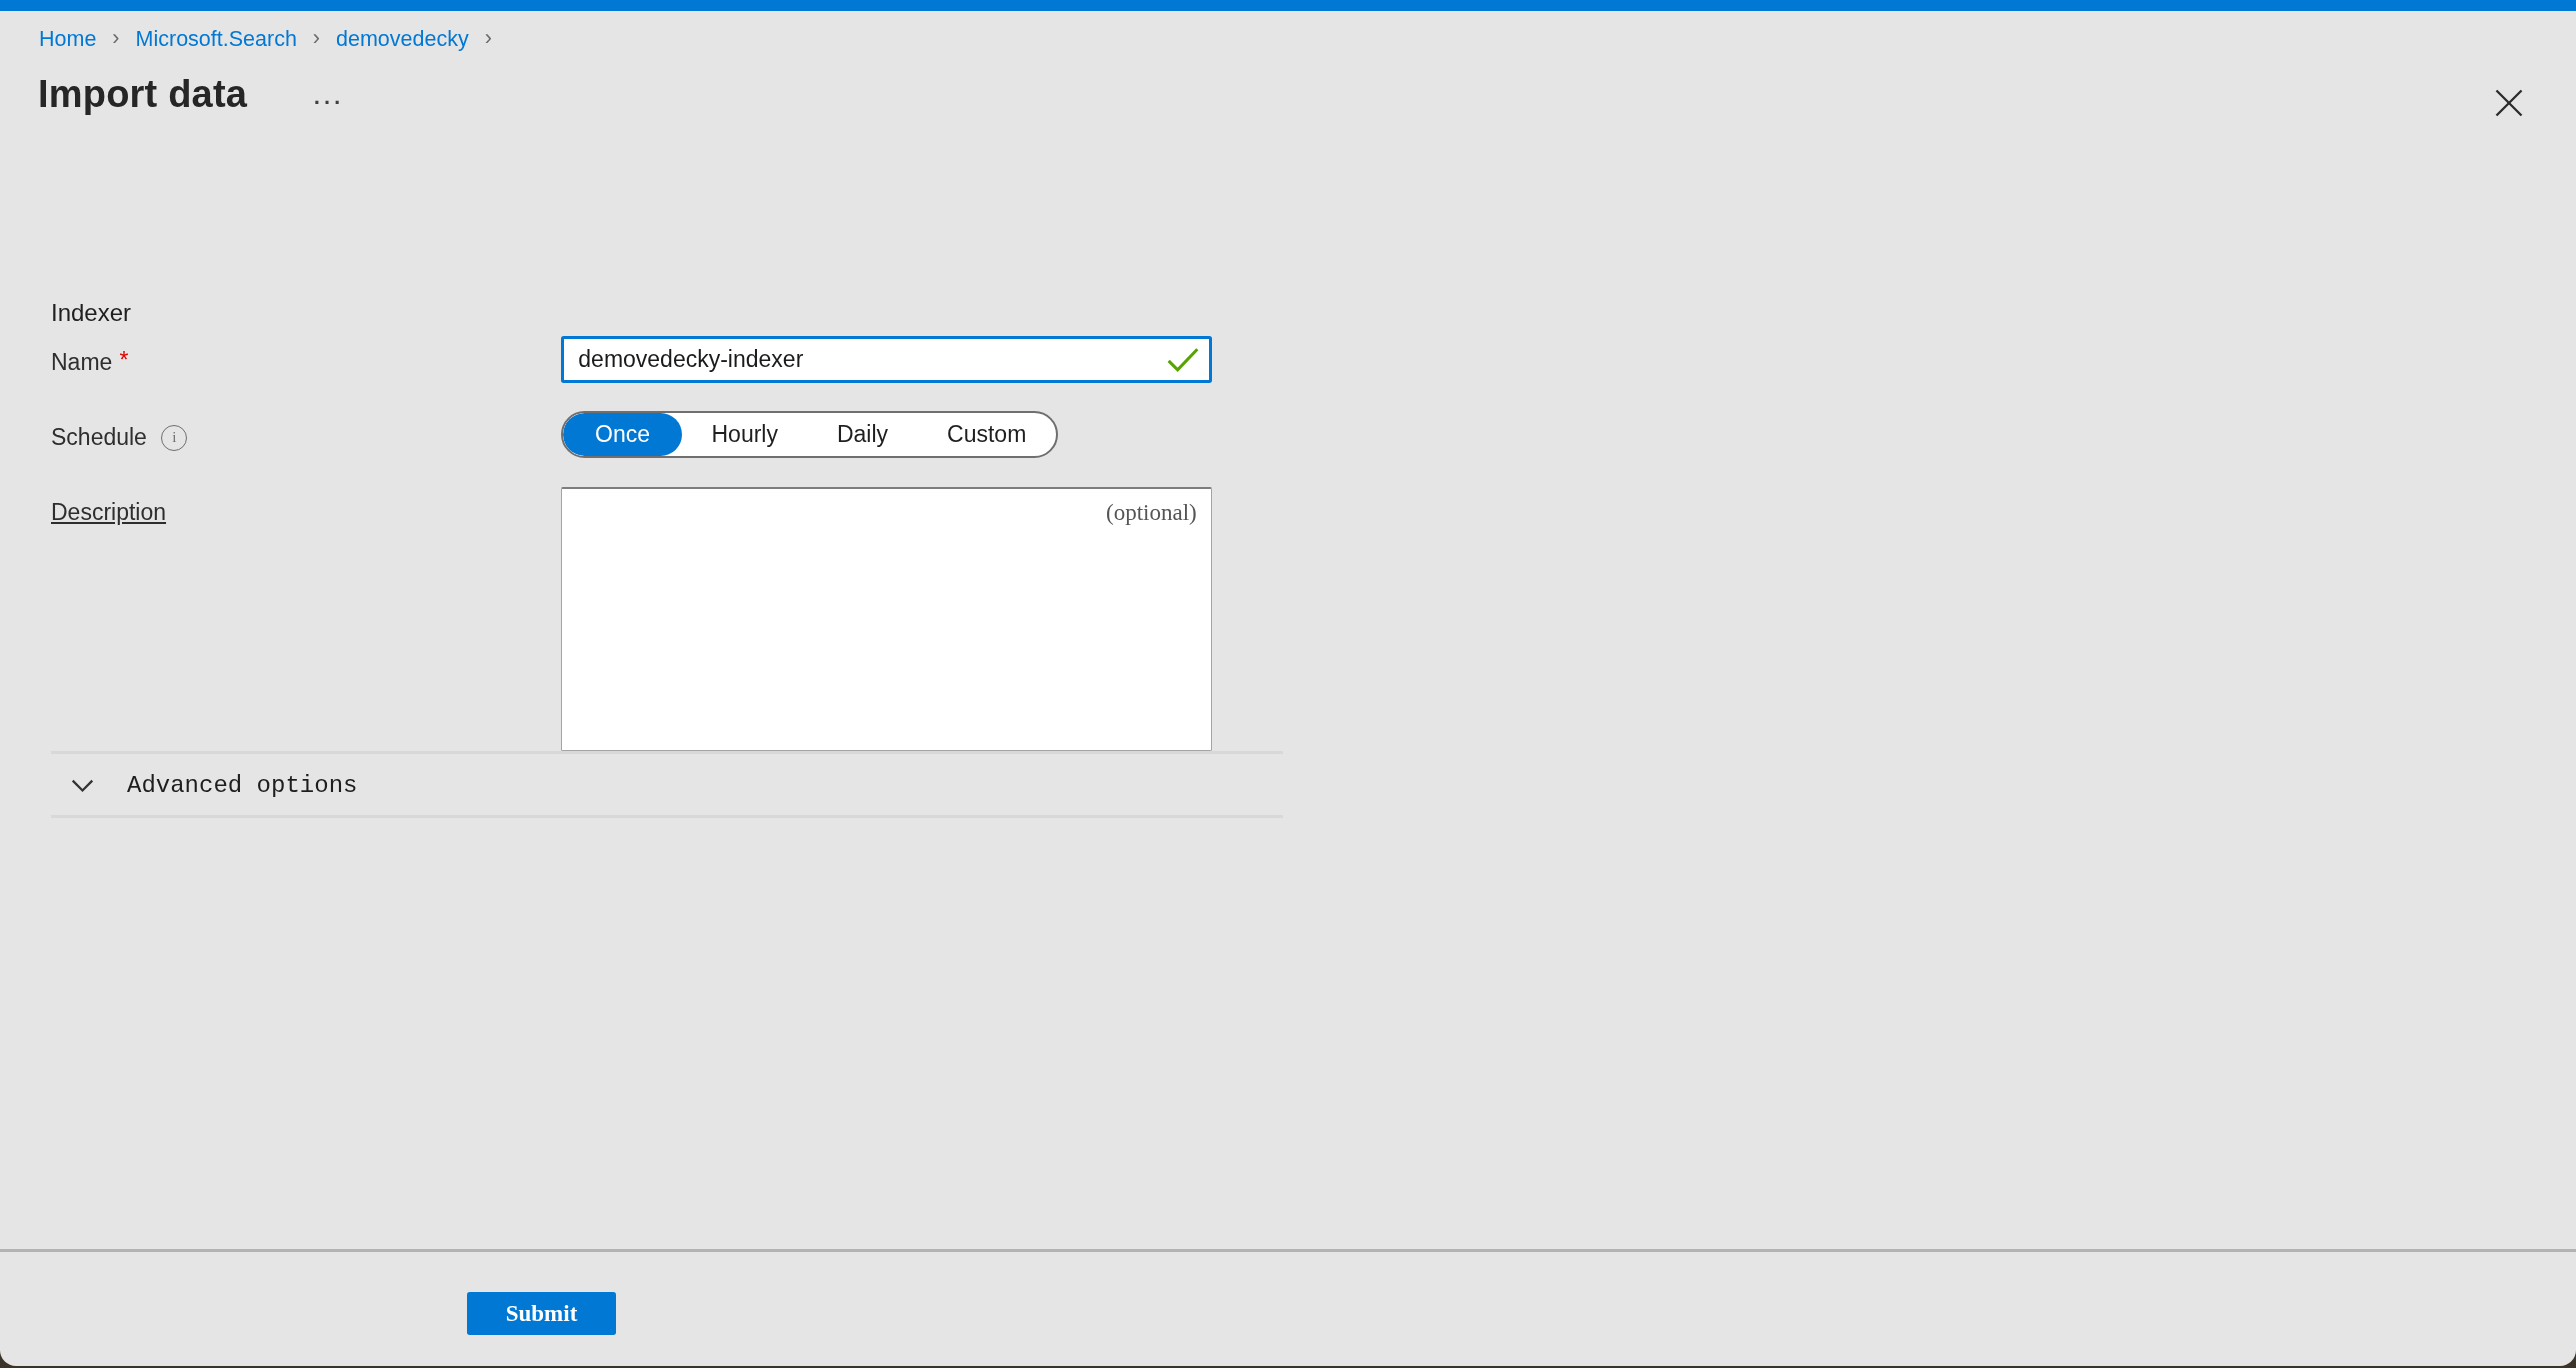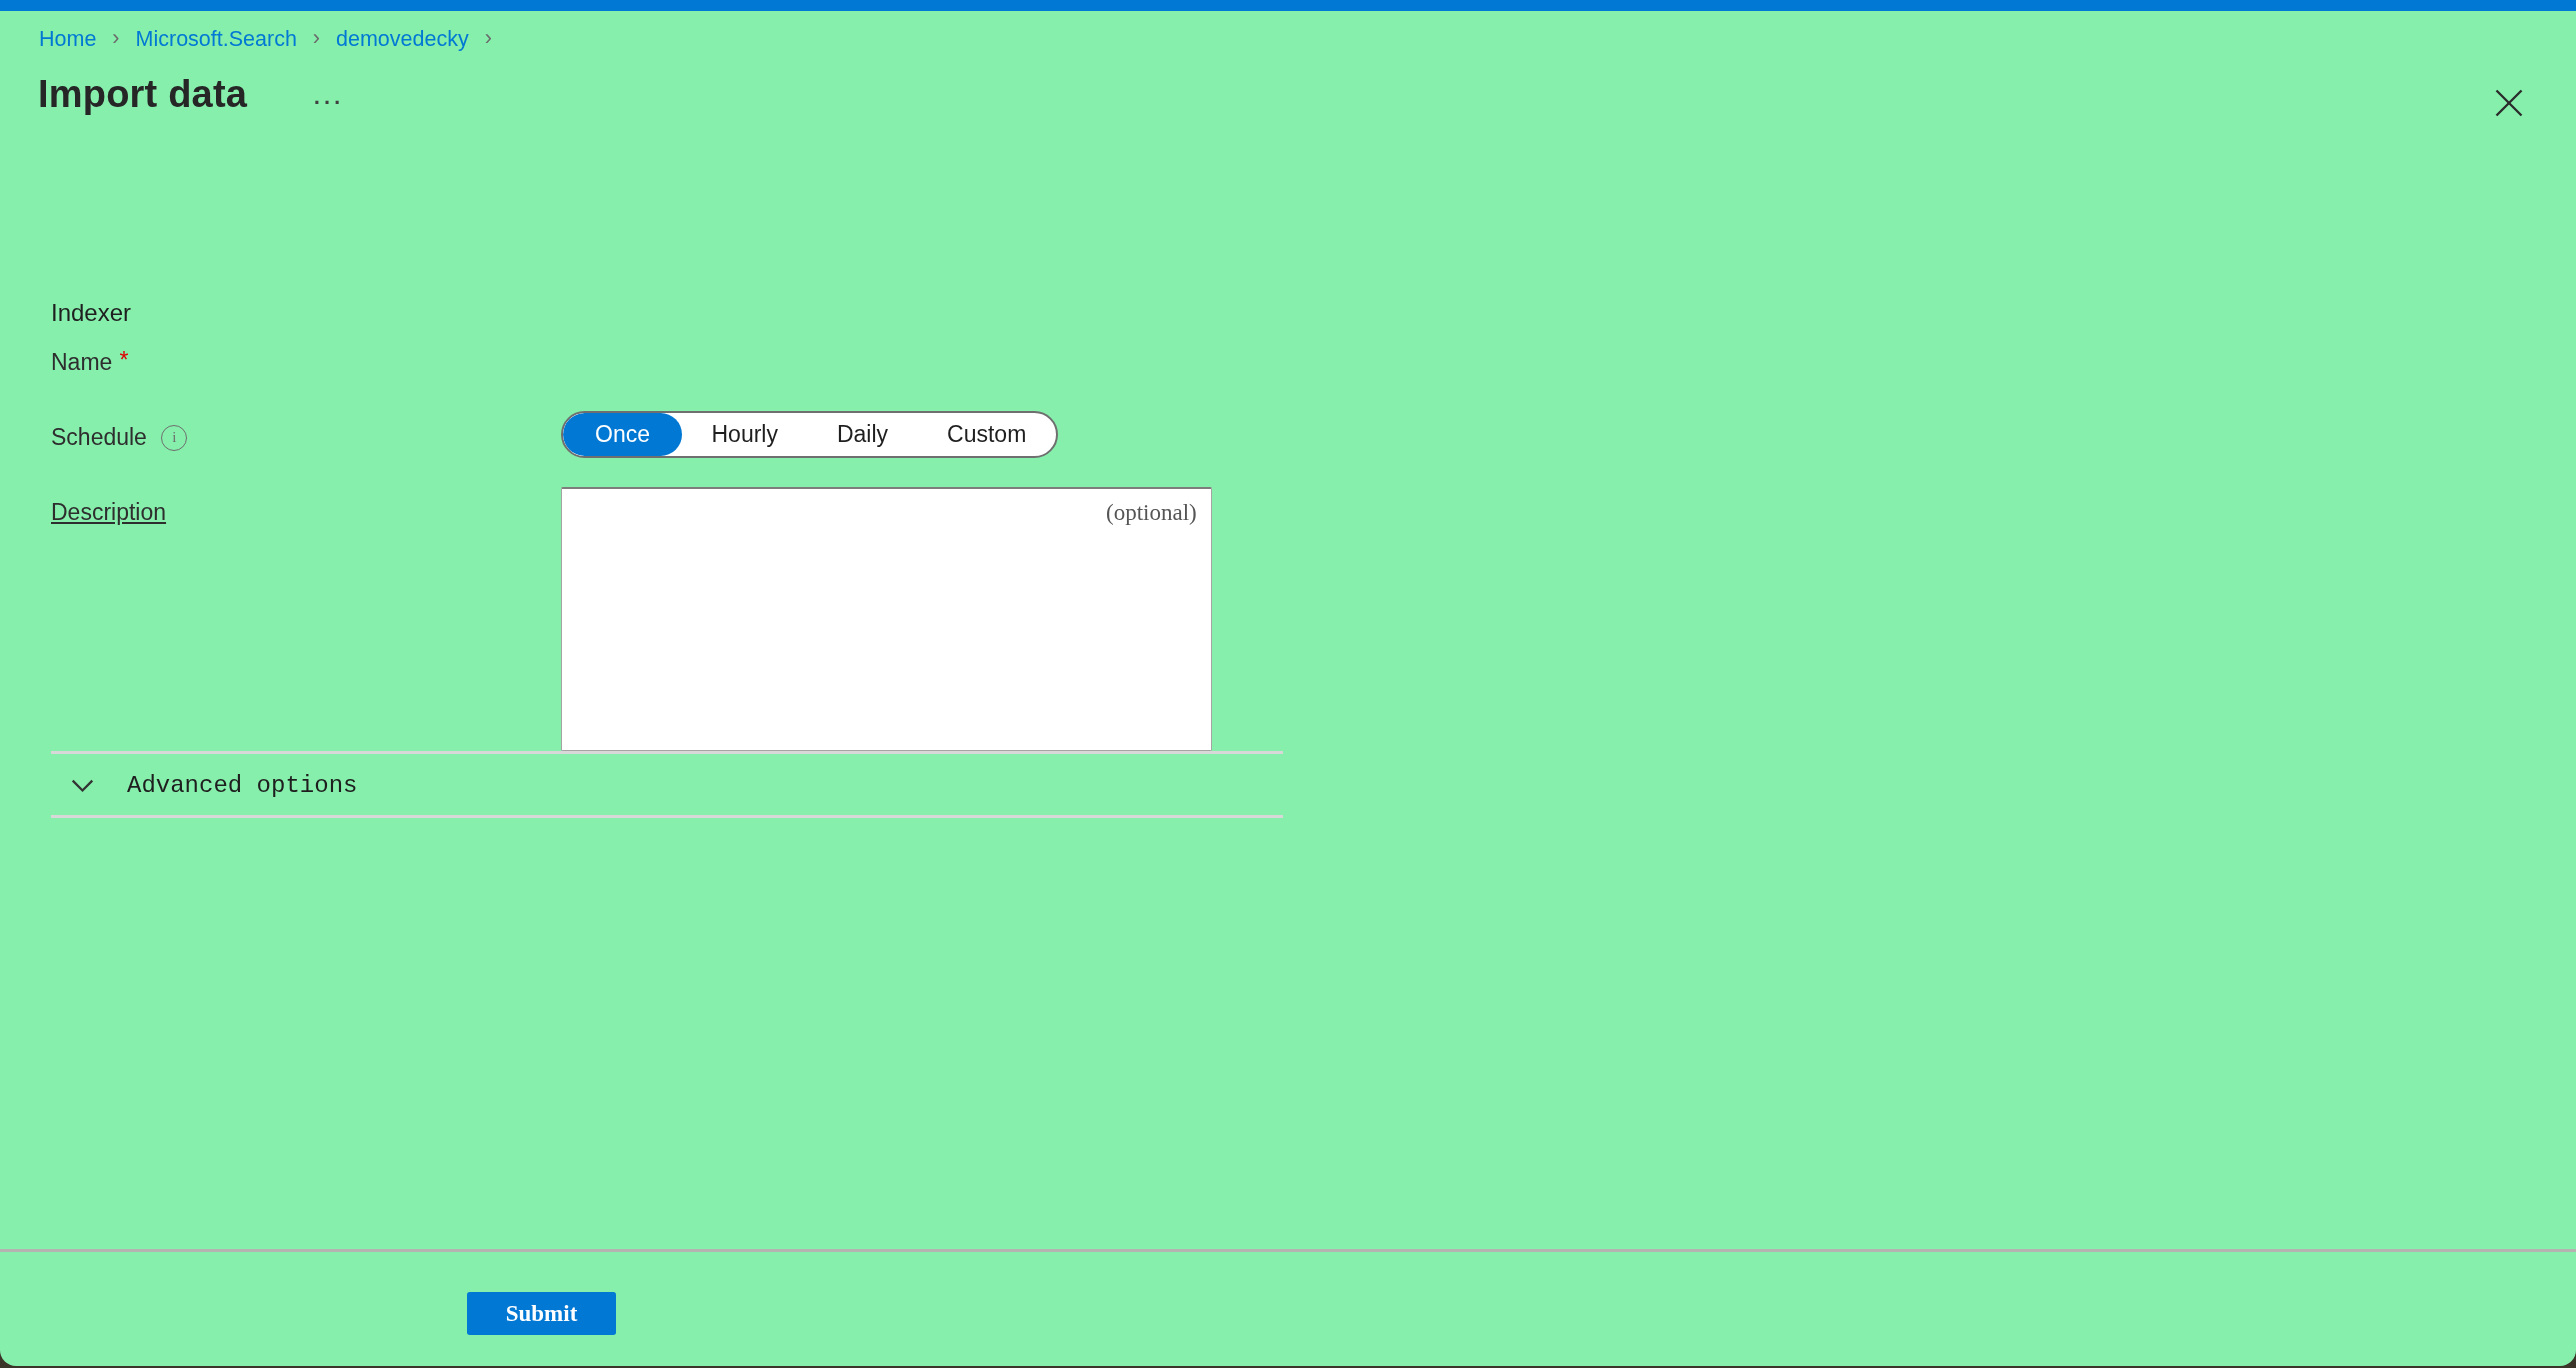--- a/index.html
+++ b/index.html
@@ -15,21 +15,21 @@
   }
   *{margin:0;padding:0;box-sizing:border-box;}
   html,body{width:2576px;height:1369px;}
   body{
     background:var(--desktop_background);
     font-family:"Liberation Sans", sans-serif;
     color:var(--text_primary);
   }
   .window{
     position:absolute;left:0;top:0;width:2576px;height:1366px;
-    background:#86efac;border-radius:0 0 16px 16px;overflow:hidden;
+    background:#e5e5e5;border-radius:0 0 16px 16px;overflow:hidden;
   }
   .top-accent{position:absolute;left:0;top:0;width:2576px;height:10.7px;background:var(--accent);}
   .breadcrumb{position:absolute;left:39px;top:27px;display:flex;align-items:center;gap:16px;font-size:21.5px;}
   .crumb{color:var(--link);text-decoration:none;cursor:pointer;}
   .crumb-sep{color:#6b6b6b;font-size:21.5px;transform:translateY(-0.9px);}
   .page-title{position:absolute;left:38px;top:73px;font-size:38px;font-weight:700;color:var(--text_primary);letter-spacing:0.2px;}
   .more-btn{position:absolute;left:311px;top:75px;font-size:32px;color:#3f3f3f;letter-spacing:1.8px;cursor:pointer;background:none;border:none;font-family:inherit;}
   .close-btn{position:absolute;left:2487px;top:81px;width:43px;height:43px;background:none;border:none;cursor:pointer;display:flex;align-items:center;justify-content:center;}
   .tabs{position:absolute;left:35px;top:224px;display:flex;gap:50px;align-items:flex-end;}
   .tab{font-size:24px;color:var(--text_secondary);padding-bottom:12.5px;border-bottom:5.4px solid transparent;cursor:pointer;white-space:nowrap;}
@@ -99,20 +99,26 @@
     </svg>
   </button>
 
 
   <div class="section-title">Indexer</div>
 
   <div class="field-label" style="top:349px;">
     <span>Name</span>
     <span class="req">*</span>
   </div>
+  <div class="name-wrap">
+    <input class="name-input" type="text" value="demovedecky-indexer" style="">
+    <svg class="valid-icon" width="34" height="27" viewBox="0 0 38 30">
+      <polyline points="3,16 13,26 35,3" fill="none" stroke="#57a300" stroke-width="3.4"></polyline>
+    </svg>
+  </div>
 
   <div class="field-label" style="top:424px;">
     <span>Schedule</span>
     <span class="info-icon">i</span>
   </div>
   <div class="segmented">
     <button class="seg-opt selected">Once</button>
     <button class="seg-opt">Hourly</button>
     <button class="seg-opt">Daily</button>
     <button class="seg-opt">Custom</button>

